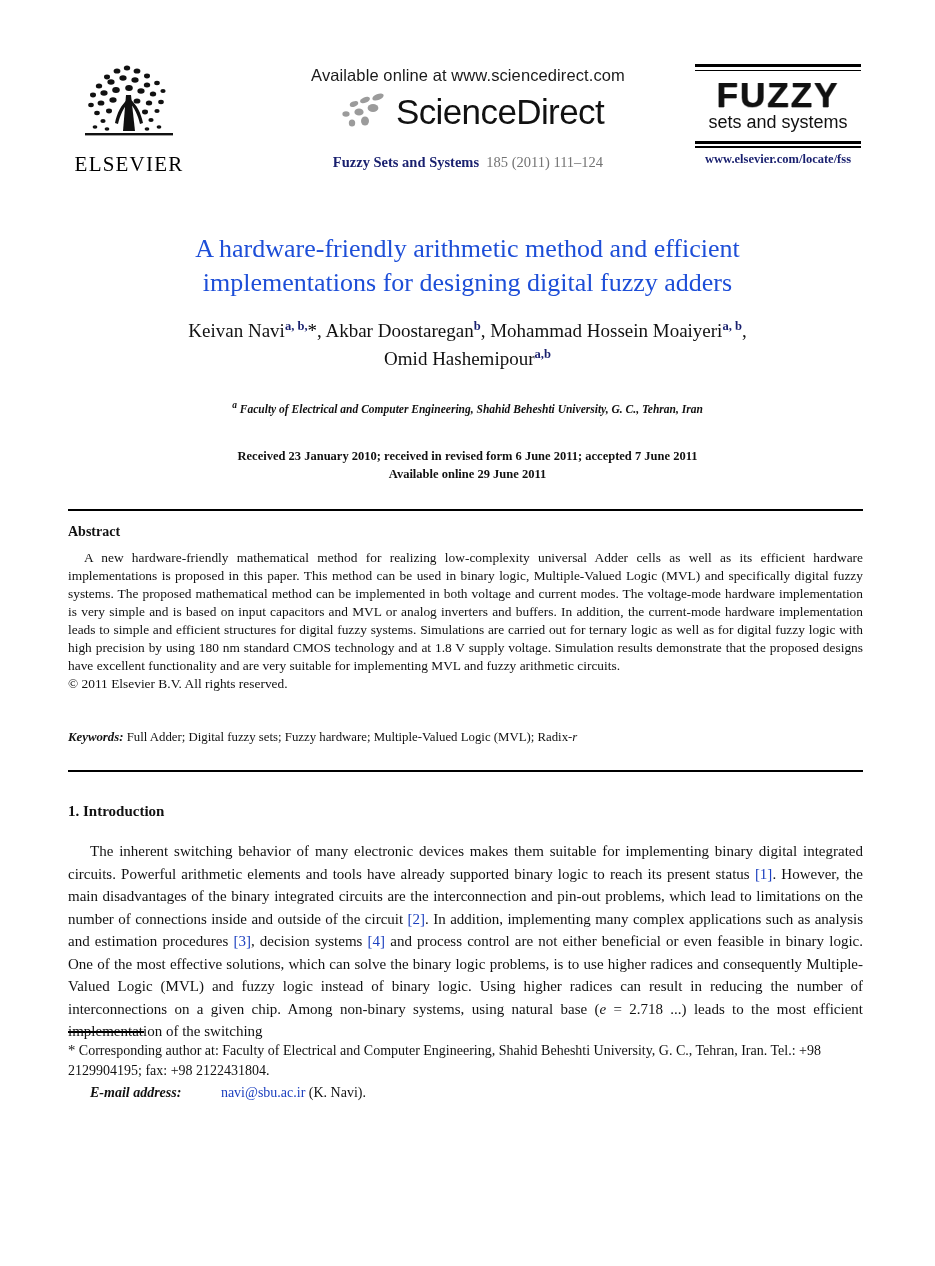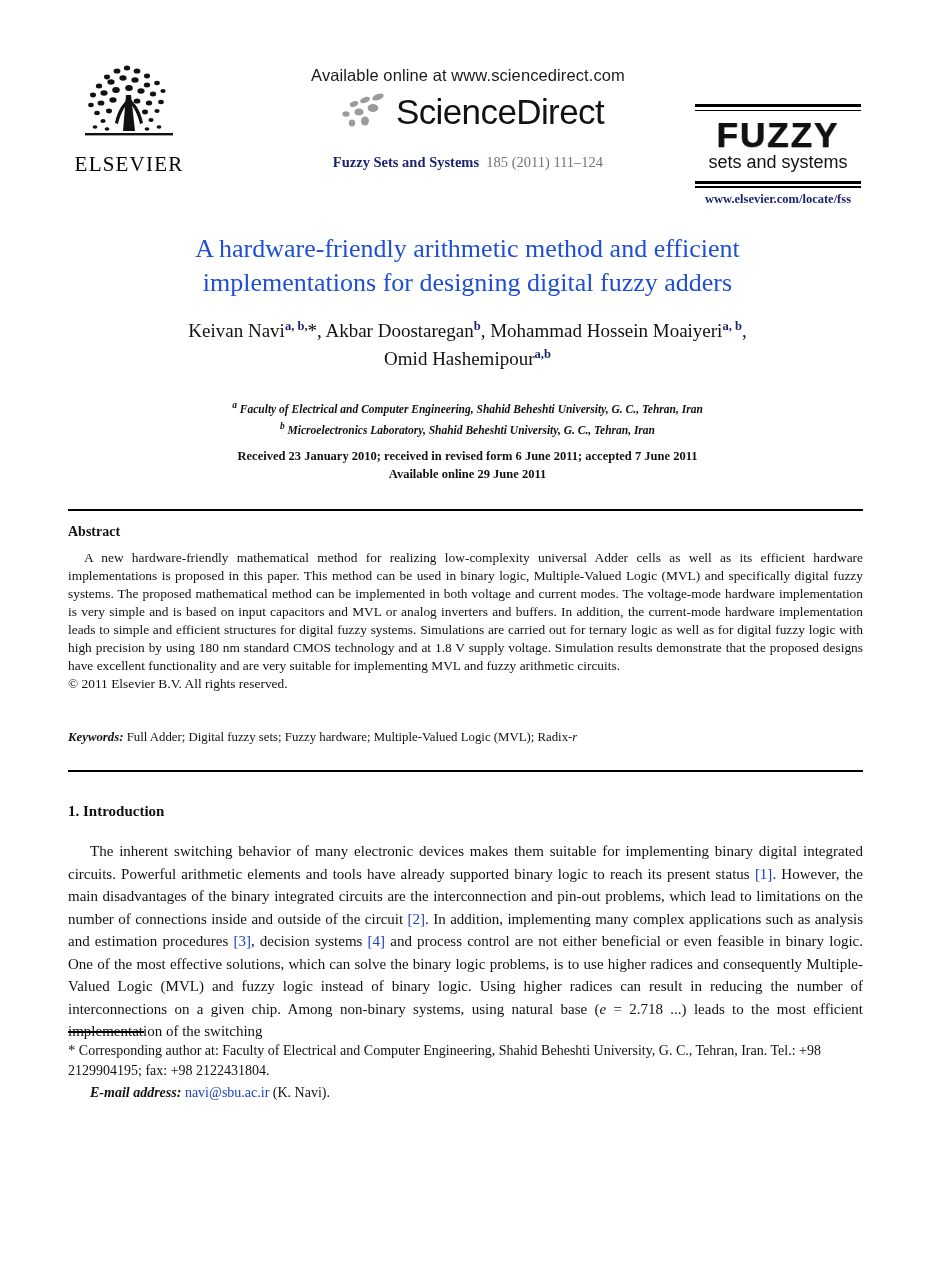--- a/index.html
+++ b/index.html
@@ -90,21 +90,20 @@
     color: #737373;
     font-weight: normal;
   }
 
   
   .fuzzy-box {
     position: absolute;
     left: 695px;
     top: 64px;
     width: 166px;
-    margin-top: 40px;
   }
   .fz-rule-thick {
     height: 3px;
     background: #000;
     width: 100%;
   }
   .fz-rule-thin {
     height: 1.5px;
     background: #000;
     width: 100%;
@@ -276,21 +275,21 @@
     left: 68px;
     top: 1040px;
     width: 795px;
     font-size: 14px;
     line-height: 1.45;
     color: #111;
   }
   .footnote .fn-line { text-indent: 0; }
   .footnote .fn-star { font-size: 1.05em; }
   .footnote .email-label { font-style: italic; font-weight: bold; }
-  .footnote .email-link { color: #1b3fbf; }
+  .footnote .email-link { color: #1b3fbf; margin-left: 36px; }
   .footnote .fn-email-row { text-indent: 22px; margin-top: 1px; }
 
   .imprint {
     position: absolute;
     left: 68px;
     top: 1113px;
     width: 795px;
     font-size: 12.5px;
     font-weight: bold;
     line-height: 1.55;
@@ -393,22 +392,20 @@
     <div>implementations for designing digital fuzzy adders</div>
   </div>
 
   <div class="authors">
     <span><span>Keivan Navi</span><sup>a, b,</sup><span class="star">*</span><span>, </span></span><span><span>Akbar Doostaregan</span><sup>b</sup><span>, </span></span><span><span>Mohammad Hossein Moaiyeri</span><sup>a, b</sup><span>, </span></span><br><span><span>Omid Hashemipour</span><sup>a,b</sup></span>
   </div>
 
   <div class="affils">
     <div><sup>a</sup>
       <span>Faculty of Electrical and Computer Engineering, Shahid Beheshti University, G. C., Tehran, Iran</span></div>
-    <div><sup>b</sup>
-      <span>Microelectronics Laboratory, Shahid Beheshti University, G. C., Tehran, Iran</span></div>
   </div>
 
   <div class="dates">
     <div>Received 23 January 2010; received in revised form 6 June 2011; accepted 7 June 2011</div>
     <div>Available online 29 June 2011</div>
   </div>
 
   <div class="rule-full rule-abstract-top"></div>
   <div class="rule-full rule-abstract-bot"></div>
 

